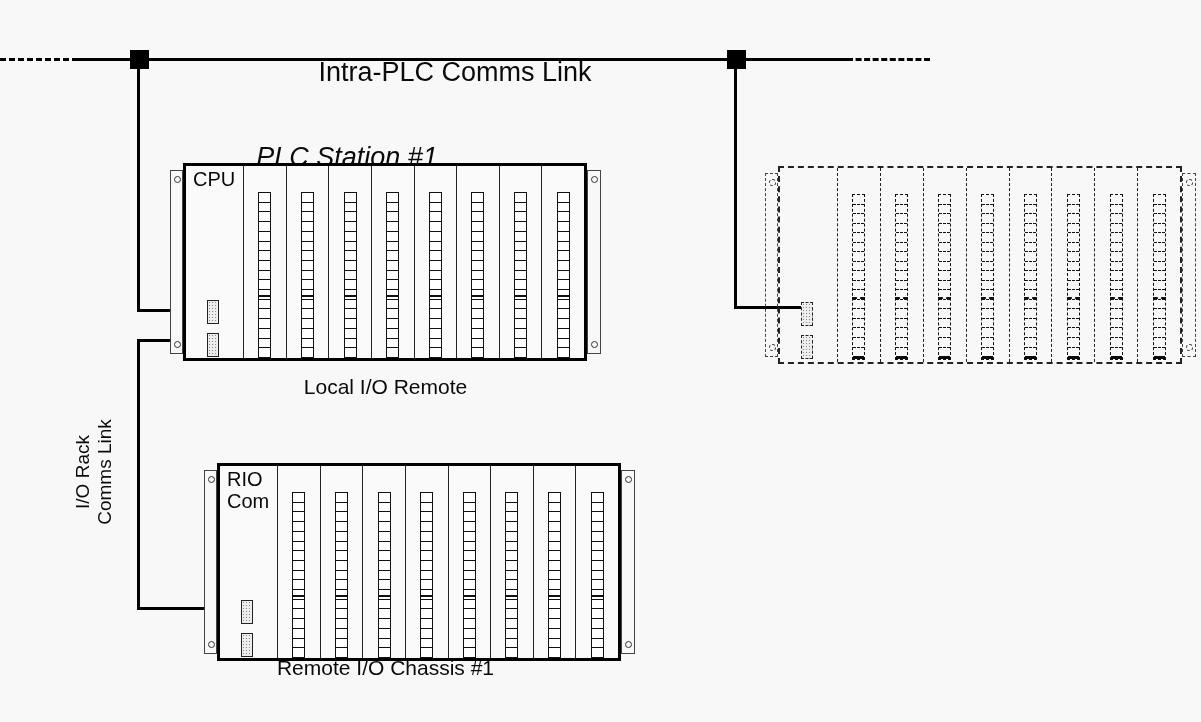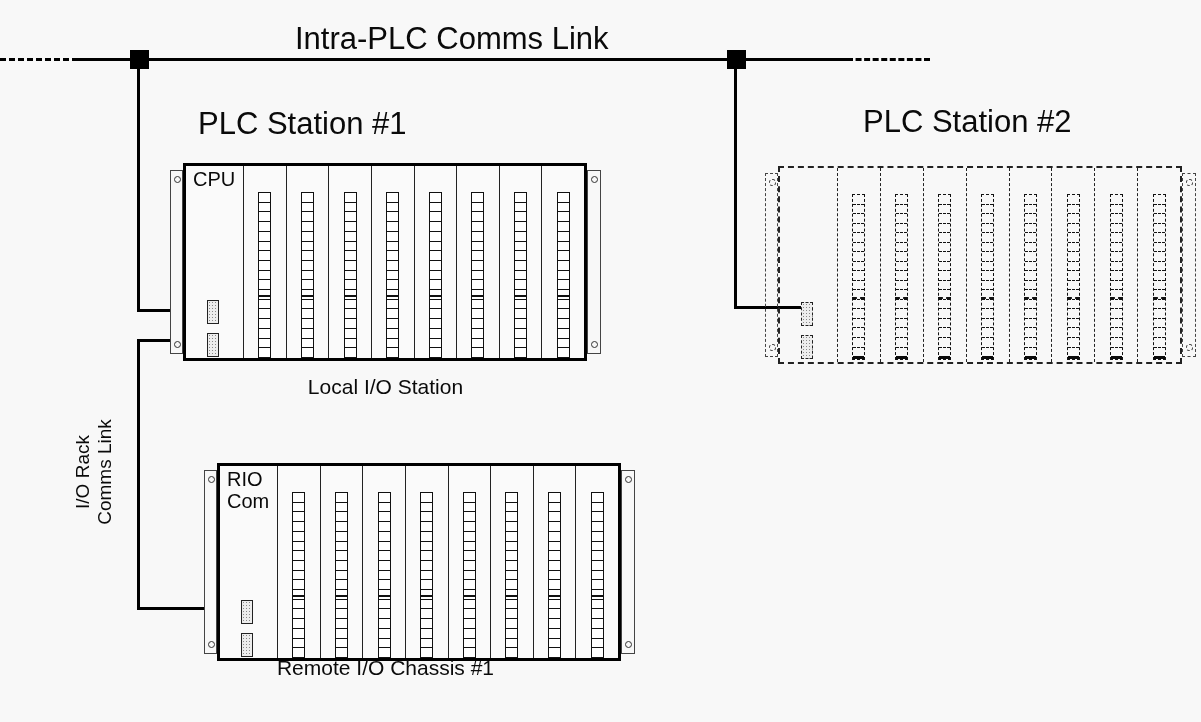--- a/index.html
+++ b/index.html
@@ -8,23 +8,24 @@
     background:#f8f8f8;
     font-family:"Liberation Sans", sans-serif;
     color:#0a0a0a;
     overflow:hidden;
   }
   #diagram{position:relative;width:1201px;height:722px;}
 
   
   .title{
     position:absolute;
-    font-size:31px;
-    text-align:left;
+    font-size:27px;
+    text-align:center;
     white-space:nowrap;
+    margin-top:36px;
   }
   .caption{
     position:absolute;
     font-size:21px;
     text-align:center;
     white-space:nowrap;
   }
   .vlabel{
     position:absolute;
     left:-4px;top:447px;
@@ -108,22 +109,21 @@
 
 <div id="diagram">
 
   <div class="bus-dash" style="left:0;width:78px;"></div>
   <div class="bus-solid" style="left:75px;width:773px;"></div>
   <div class="bus-dash" style="left:847px;width:83px;"></div>
   <div class="node" style="left:130px;"></div>
   <div class="node" style="left:727px;"></div>
 
   <div class="title" style="left:295px;top:21px;width:320px;">Intra-PLC Comms Link</div>
-  <div class="title" style="left:198px;top:106px;width:320px;">PLC Station #1</div>
-  <div class="title" style="left:863px;top:104px;width:320px;">PLC Station #2</div>
+  <div class="title" style="left:187px;top:106px;width:320px;font-style:italic;">PLC Station #1</div>
 
   <div class="wire" style="left:137px;top:69px;width:3px;height:243px;"></div>
   <div class="wire" style="left:137px;top:309px;width:71px;height:3px;"></div>
 
   <div class="wire" style="left:137px;top:339px;width:71px;height:3px;"></div>
   <div class="wire" style="left:137px;top:339px;width:3px;height:271px;"></div>
   <div class="wire" style="left:137px;top:607px;width:71px;height:3px;"></div>
 
   <div class="wire" style="left:734px;top:69px;width:3px;height:240px;"></div>
   <div class="wire" style="left:734px;top:306px;width:71px;height:3px;"></div>
@@ -311,21 +311,21 @@
           </div>
         </div>
       <div class="connector connector-1"></div>
       <div class="connector connector-2"></div>
     </div>
     <div class="ear ear-right">
       <span class="hole hole-top"></span>
       <span class="hole hole-bottom"></span>
     </div>
   </div>
-  <div class="caption" style="left:170px;top:375px;width:431px;">Local I/O Station</div>
+  <div class="caption" style="left:170px;top:375px;width:431px;">Local I/O Remote</div>
 
   <div class="chassis solid" style="left:170px;top:463px;margin-left:34px;">
     <div class="ear ear-left">
       <span class="hole hole-top"></span>
       <span class="hole hole-bottom"></span>
     </div>
     <div class="body">
       <div class="slots">
           <div class="slot module-slot">
             <div class="module-label">RIO

